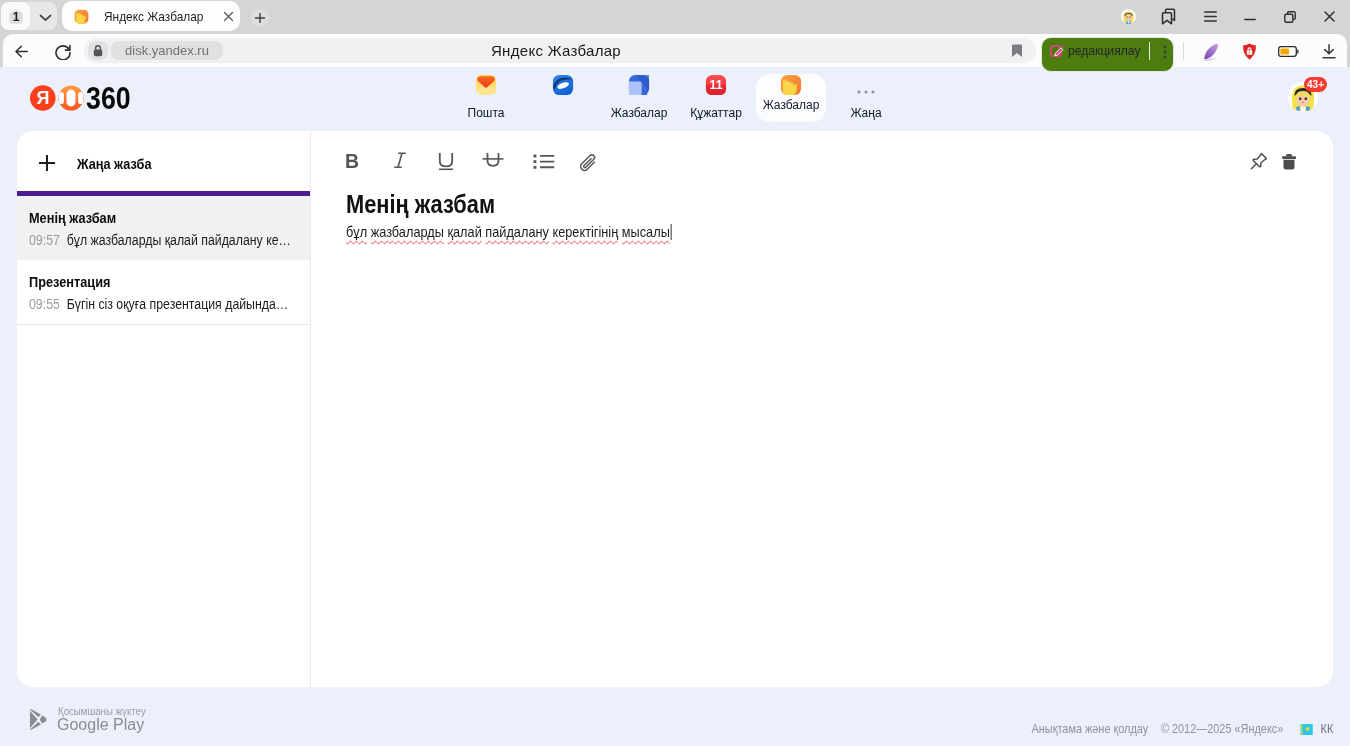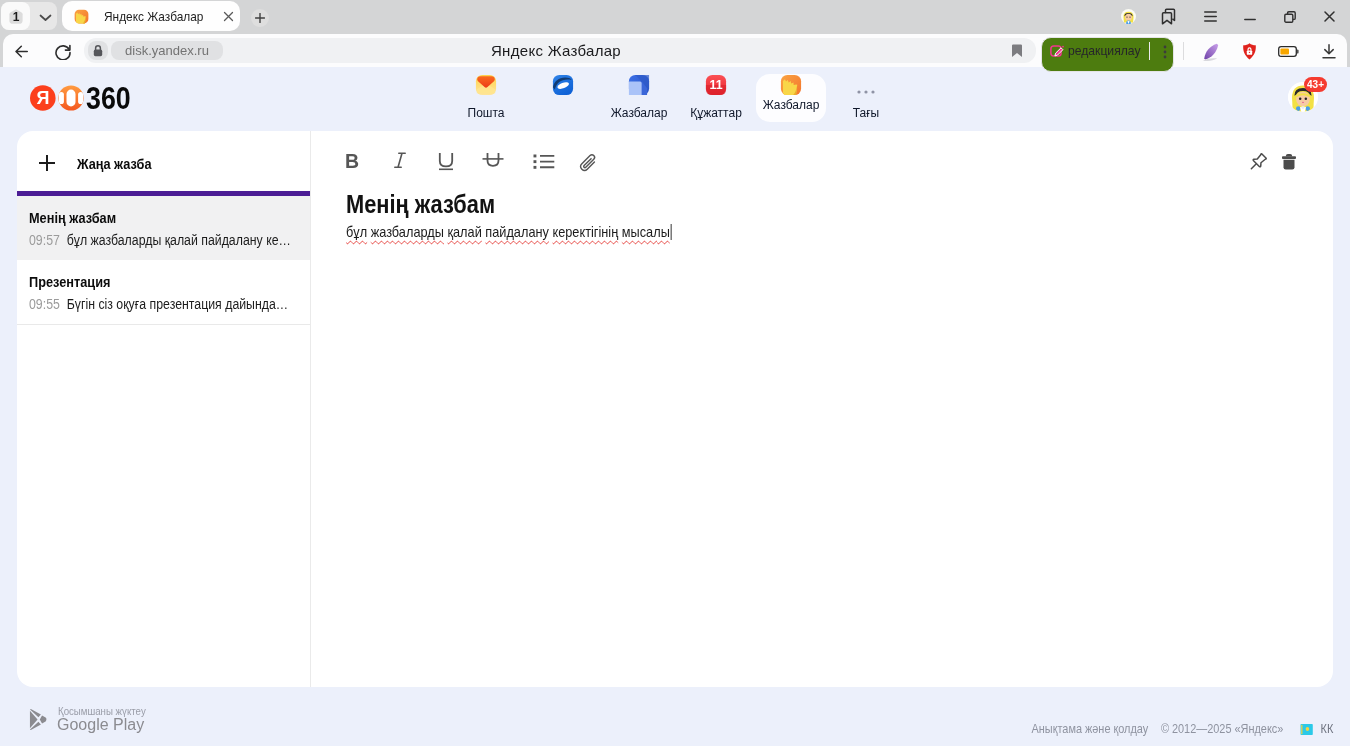--- a/index.html
+++ b/index.html
@@ -279,21 +279,21 @@
       <path d="M18.8 11.7 L17.5 23 L14.4 23 Q17.7 19.3 18.8 11.7 Z" fill="#eaaf2b"></path>
     </svg>
     <div class="lbl" style="top:24px;">Жазбалар</div>
   </div>
   <div class="navitem" style="left:828px;top:74px;">
     <svg class="abs" style="left:27px;top:15px;" width="22" height="6" viewBox="0 0 22 6">
       <circle cx="4" cy="3" r="1.6" fill="#8f93a5"></circle>
         <circle cx="11" cy="3" r="1.6" fill="#8f93a5"></circle>
         <circle cx="18" cy="3" r="1.6" fill="#8f93a5"></circle>
     </svg>
-    <div class="lbl" style="top:32px;">Тағы</div>
+    <div class="lbl" style="top:32px;">Жаңа</div>
   </div>
   <div id="avatarwrap">
     <svg width="30" height="30" viewBox="0 0 30 30">
       <circle cx="15" cy="15" r="15" fill="#fff"></circle>
       <path d="M15 3.6 Q25.6 3.6 26 15.5 L25.4 27 Q20 30 15 30 Q10 30 4.6 27 L4 15.5 Q4.4 3.6 15 3.6 Z" fill="#f3e145"></path>
       <path d="M6.4 13.8 Q6.2 6 15 6 Q23.8 6 23.6 13.8 Q19 10.6 15 10.6 Q11 10.6 6.4 13.8 Z" fill="#2b2b2b"></path>
       <path d="M7.8 14.8 Q8.2 9 15 9 Q21.8 9 22.2 14.8 Q18.5 12.2 15 12.2 Q11.5 12.2 7.8 14.8 Z" fill="#f3e145"></path>
       <ellipse cx="15" cy="17" rx="6.9" ry="7.3" fill="#f6cba4"></ellipse>
       <path d="M8.3 15.2 Q9 11.2 15 11.2 Q21 11.2 21.7 15.2 Q18.5 13.2 15 13.2 Q11.5 13.2 8.3 15.2 Z" fill="#f3e145"></path>
       <circle cx="12.2" cy="16.8" r="1.25" fill="#222"></circle>

